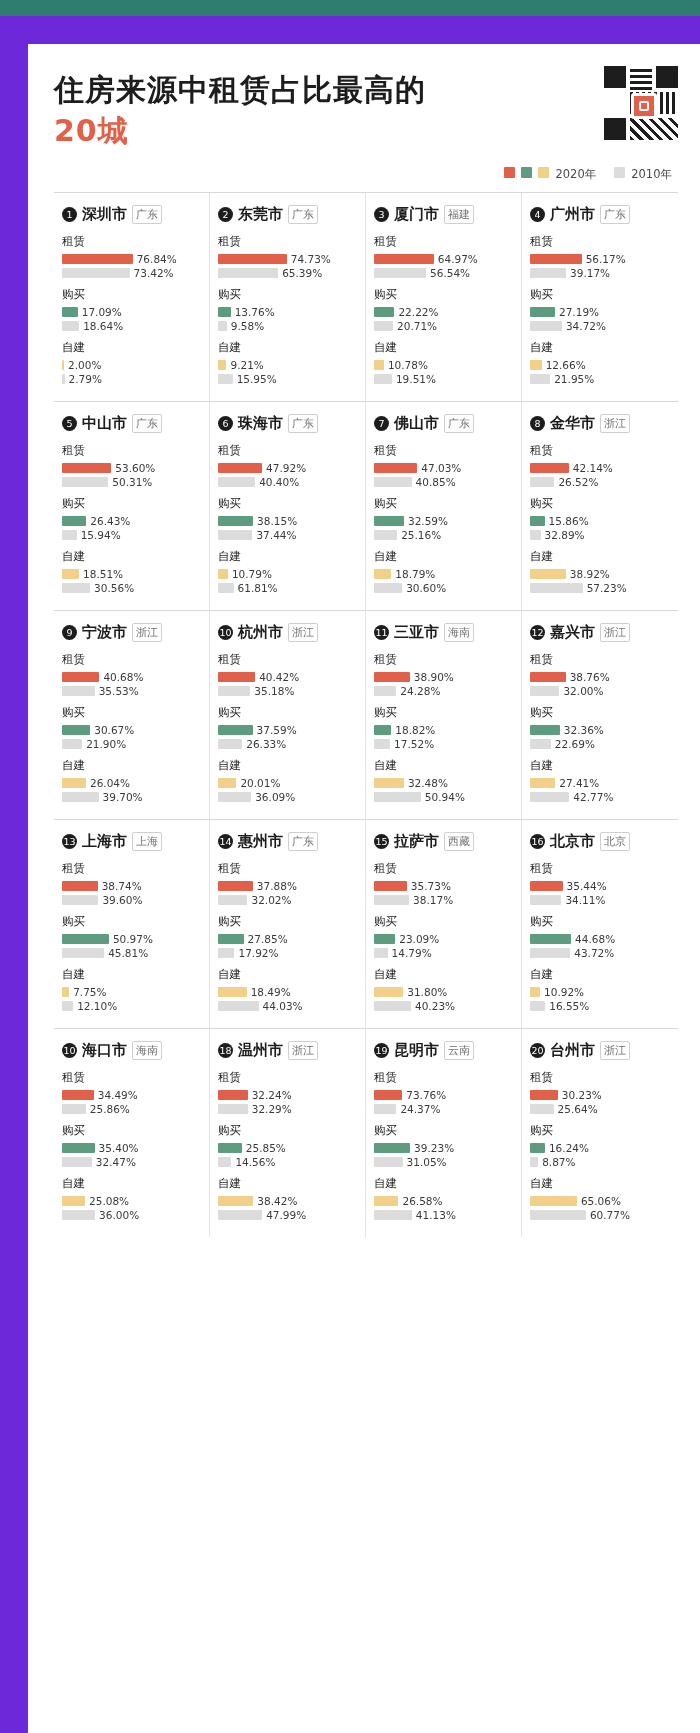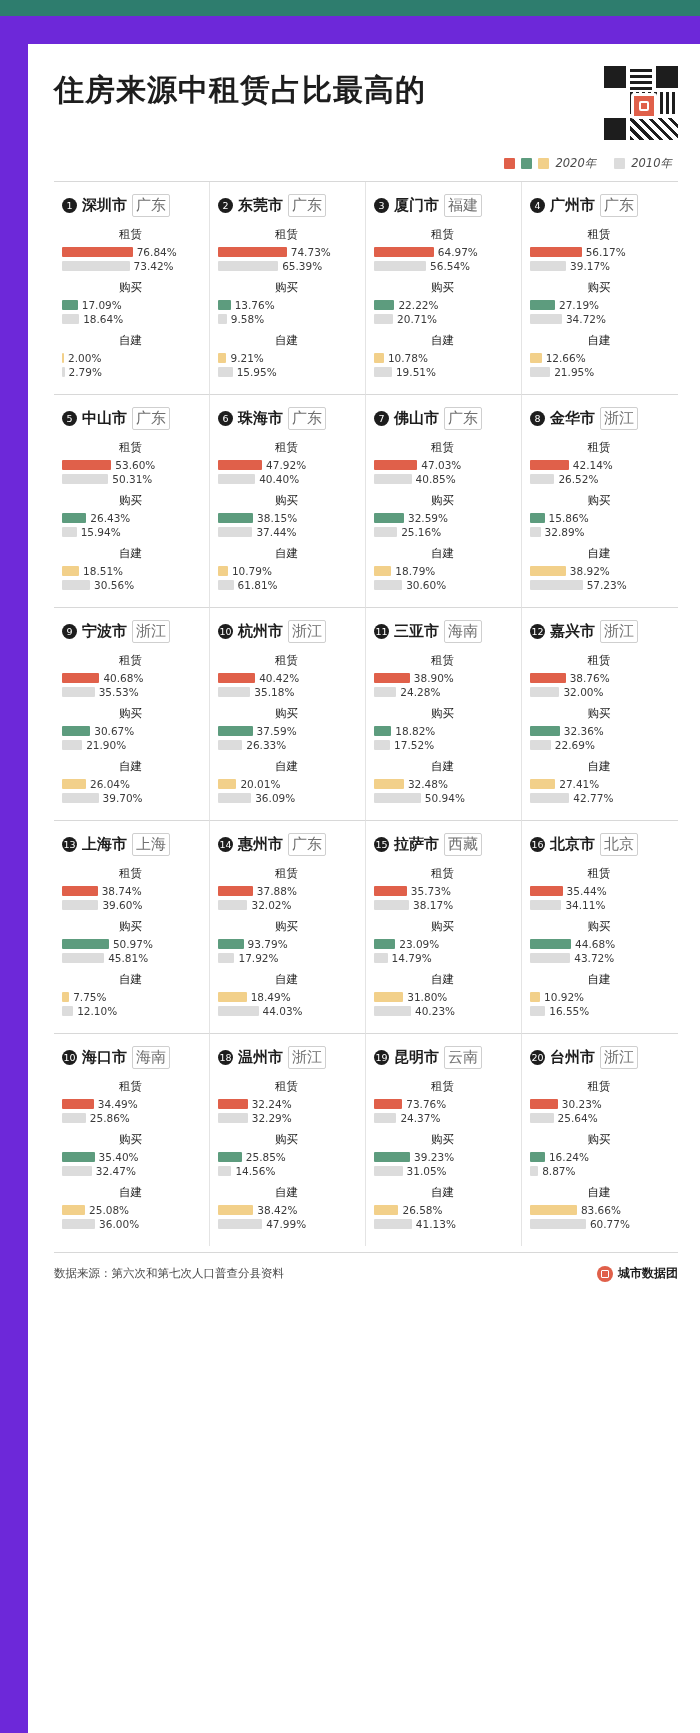--- a/index.html
+++ b/index.html
@@ -69,26 +69,25 @@
     background:#e0604a;border:3px solid #fff;border-radius:3px;
   }
   .qr-center::after{
     content:"";position:absolute;left:5px;top:5px;width:10px;height:10px;
     border:2px solid #fff;border-radius:2px;box-sizing:border-box;
   }
   
   .legend{
     display:flex;
     justify-content:flex-end;
-    align-items:center;
+    align-items:flex-start;
     gap:6px;
     font-size:11.5px;
     color:#4a4a4a;
     padding:6px 6px 10px 0;
-    font-style:italic;
   }
   .legend .sw{width:11px;height:11px;display:inline-block;border-radius:1px;}
   .legend .lbl{margin-right:12px;}
   .legend .lbl:last-child{margin-right:0;}
   
   .grid{
     display:grid;
     grid-template-columns:repeat(4,1fr);
     border-top:1px solid #d8d8d8;
   }
@@ -110,25 +109,25 @@
     width:15px;height:15px;border-radius:50%;
     background:#1d1d1d;color:#fff;
     font-size:9.5px;line-height:15px;text-align:center;
     flex:0 0 auto;
     font-family:"DejaVu Sans","Liberation Sans",sans-serif;
   }
   .city{
     font-size:15px;font-weight:bold;color:#1d1d1d;white-space:nowrap;
   }
   .prov{
-    font-size:15px;color:#6f6f6f;
+    font-size:11px;color:#6f6f6f;
     border:1px solid #cfcfcf;border-radius:2px;
     padding:1px 3px;white-space:nowrap;
   }
-  .metric{margin-bottom:9px;text-align:center;}
+  .metric{margin-bottom:9px;}
   .metric:last-child{margin-bottom:0;}
   .metric-label{
     font-size:11.5px;color:#1d1d1d;margin-bottom:4px;
   }
   .barline{
     display:flex;align-items:center;gap:4px;margin-bottom:3px;height:11px;
   }
   .bar{height:10px;border-radius:1px;}
   .bar.c2020-rent{background:#e0604a;}
   .bar.c2020-buy{background:#5d9c7e;}
@@ -160,20 +159,21 @@
 </style>
 </head>
 <body>
 
 <div class="page">
   <div class="sheet">
 
     <div class="header">
       <div class="title-wrap">
         <div class="title-line1">住房来源中租赁占比最高的</div>
+        <div class="title-line2">20城</div>
       </div>
       <div class="qr">
         <div class="qr-center"></div>
       </div>
     </div>
 
     <div class="legend">
       <span class="sw" style="background:#e0604a"></span>
       <span class="sw" style="background:#5d9c7e"></span>
       <span class="sw" style="background:#f2d08a"></span>
@@ -717,21 +717,21 @@
             </div>
             <div class="barline">
               <div class="bar c2010" style="width: 29.4584px;"></div>
               <span class="val">32.02%</span>
             </div>
           </div>
           <div class="metric">
             <div class="metric-label">购买</div>
             <div class="barline">
               <div class="bar c2020-buy" style="width: 25.622px;"></div>
-              <span class="val">93.79%</span>
+              <span class="val">27.85%</span>
             </div>
             <div class="barline">
               <div class="bar c2010" style="width: 16.4864px;"></div>
               <span class="val">17.92%</span>
             </div>
           </div>
           <div class="metric">
             <div class="metric-label">自建</div>
             <div class="barline">
               <div class="bar c2020-self" style="width: 28.6672px;"></div>
@@ -968,32 +968,25 @@
             </div>
             <div class="barline">
               <div class="bar c2010" style="width: 8.1604px;"></div>
               <span class="val">8.87%</span>
             </div>
           </div>
           <div class="metric">
             <div class="metric-label">自建</div>
             <div class="barline">
               <div class="bar c2020-self" style="width: 46.9108px;"></div>
-              <span class="val">83.66%</span>
+              <span class="val">65.06%</span>
             </div>
             <div class="barline">
               <div class="bar c2010" style="width: 55.9084px;"></div>
               <span class="val">60.77%</span>
             </div>
           </div>
         </div>
       </div>
 
-    <div class="footer">
-      <div class="source">数据来源：第六次和第七次人口普查分县资料</div>
-      <div class="brand">
-        <span class="brand-mark"></span>
-        <span class="brand-name">城市数据团</span>
-      </div>
-    </div>
 
   </div>
 </div>
 
 </body></html>

